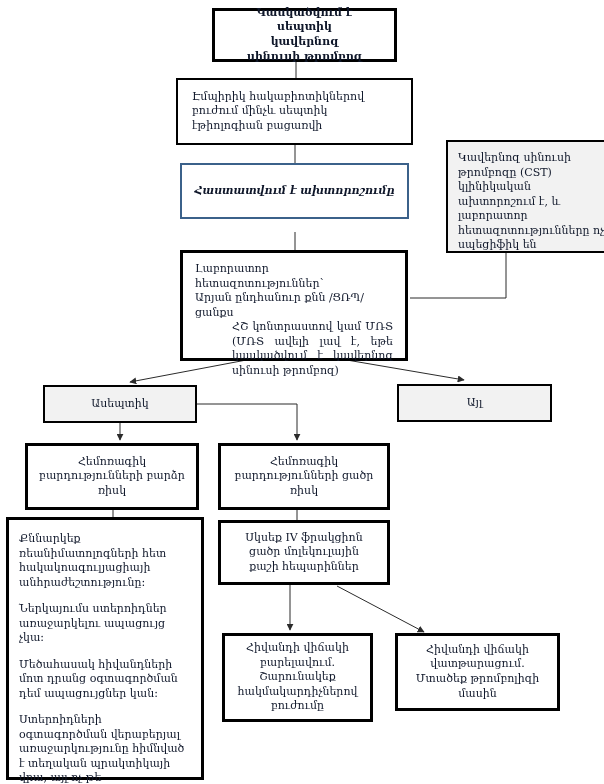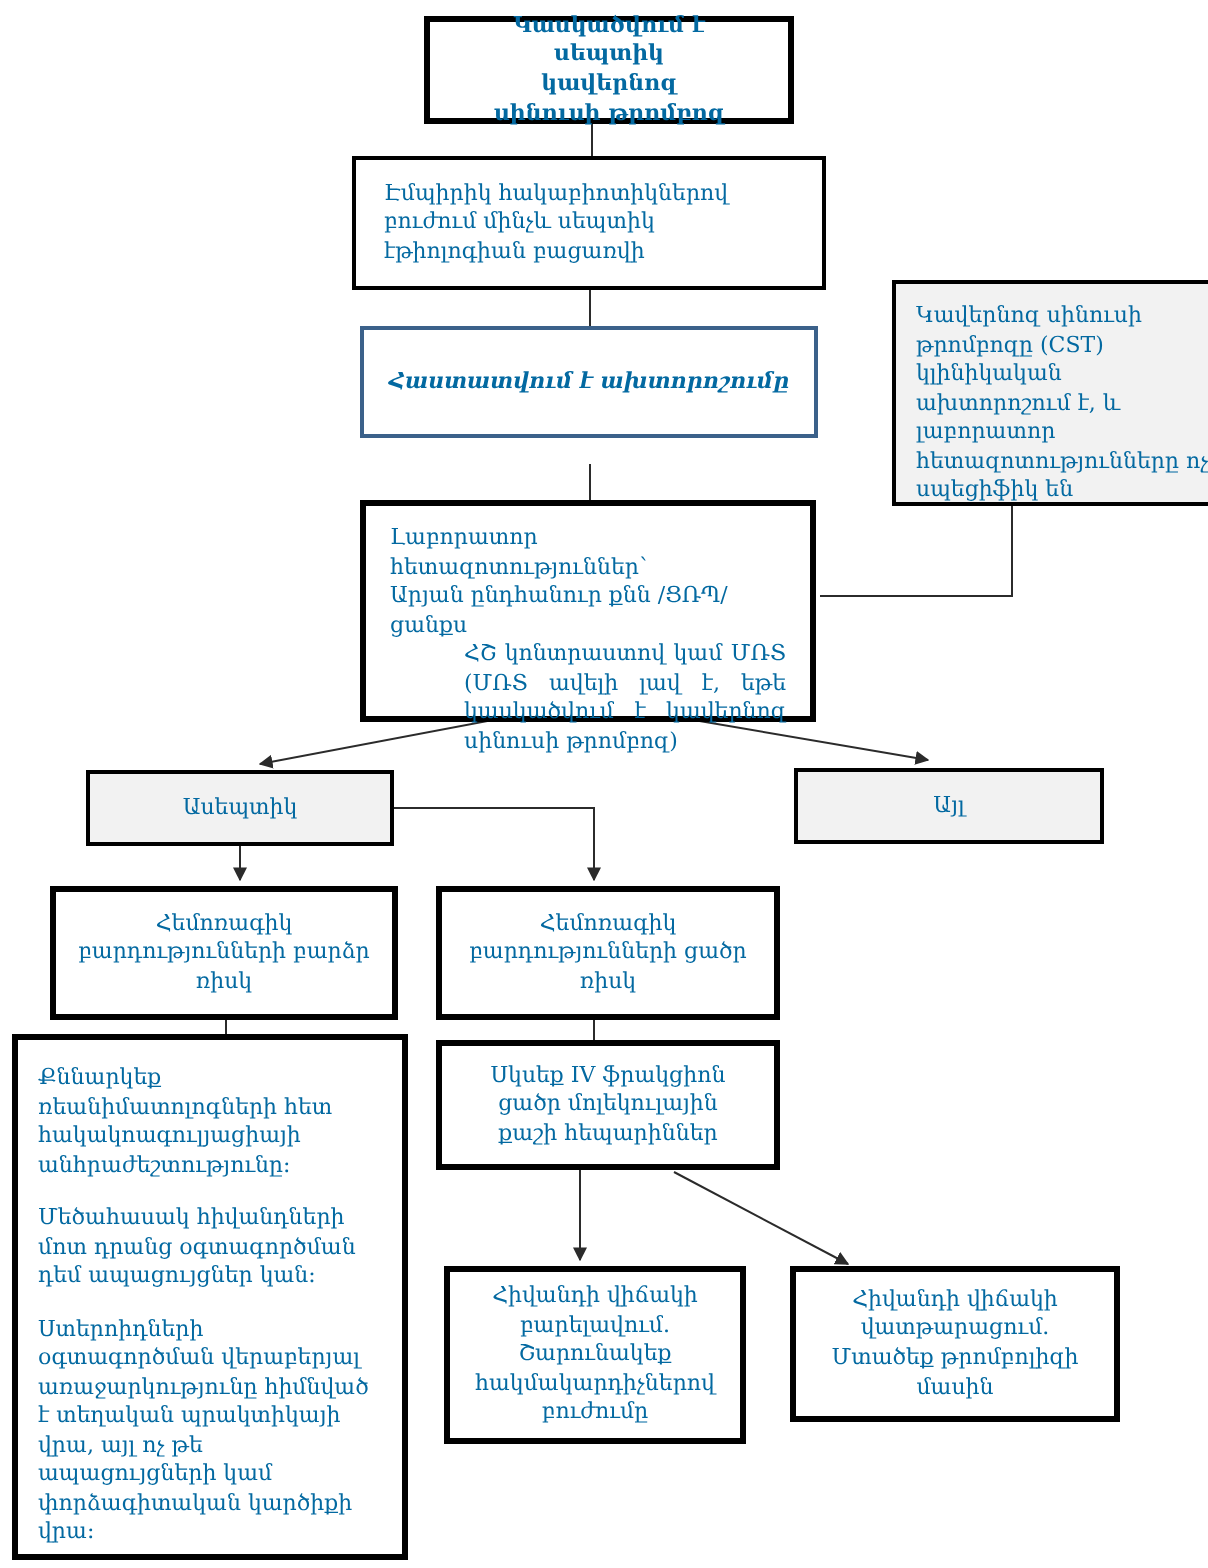--- a/index.html
+++ b/index.html
@@ -1,21 +1,21 @@
 <!DOCTYPE html>
 <html><head>
 <meta charset="utf-8">
 <style>
   html,body{margin:0;padding:0;background:#ffffff;}
   #page{
     position:relative;
     width:604px;height:784px;
     background:#ffffff;
     font-family:"DejaVu Serif","DejaVu Sans",serif;
-    color:#0369a1;
+    color:#0f172a;
     overflow:hidden;
   }
   #edges{position:absolute;left:0;top:0;width:604px;height:784px;pointer-events:none;}
   .node{
     position:absolute;
     box-sizing:border-box;
     background:#ffffff;
     border:2px solid #000000;
     display:flex;align-items:center;justify-content:center;
     font-size:11px;line-height:1.32;
@@ -101,20 +101,21 @@
   <div class="node thick" id="node-high-risk">
     <span>Հեմոռագիկ բարդությունների բարձր ռիսկ</span>
   </div>
 
   <div class="node thick" id="node-low-risk">
     <span>Հեմոռագիկ բարդությունների ցածր ռիսկ</span>
   </div>
 
   <div class="node thick" id="node-notes">
     <p>Քննարկեք ռեանիմատոլոգների հետ հակակոագուլյացիայի անհրաժեշտությունը:</p>
+    <p>Ներկայումս ստերոիդներ առաջարկելու ապացույց չկա:</p>
     <p>Մեծահասակ հիվանդների մոտ դրանց օգտագործման դեմ ապացույցներ կան:</p>
     <p>Ստերոիդների օգտագործման վերաբերյալ առաջարկությունը հիմնված է տեղական պրակտիկայի վրա, այլ ոչ թե ապացույցների կամ փորձագիտական կարծիքի վրա:</p>
   </div>
 
   <div class="node thick" id="node-heparin">
     <span>Սկսեք IV ֆրակցիոն ցածր մոլեկուլային քաշի հեպարիններ</span>
   </div>
 
   <div class="node thick" id="node-improving">
     <span>Հիվանդի վիճակի բարելավում. Շարունակեք հակմակարդիչներով բուժումը</span>

